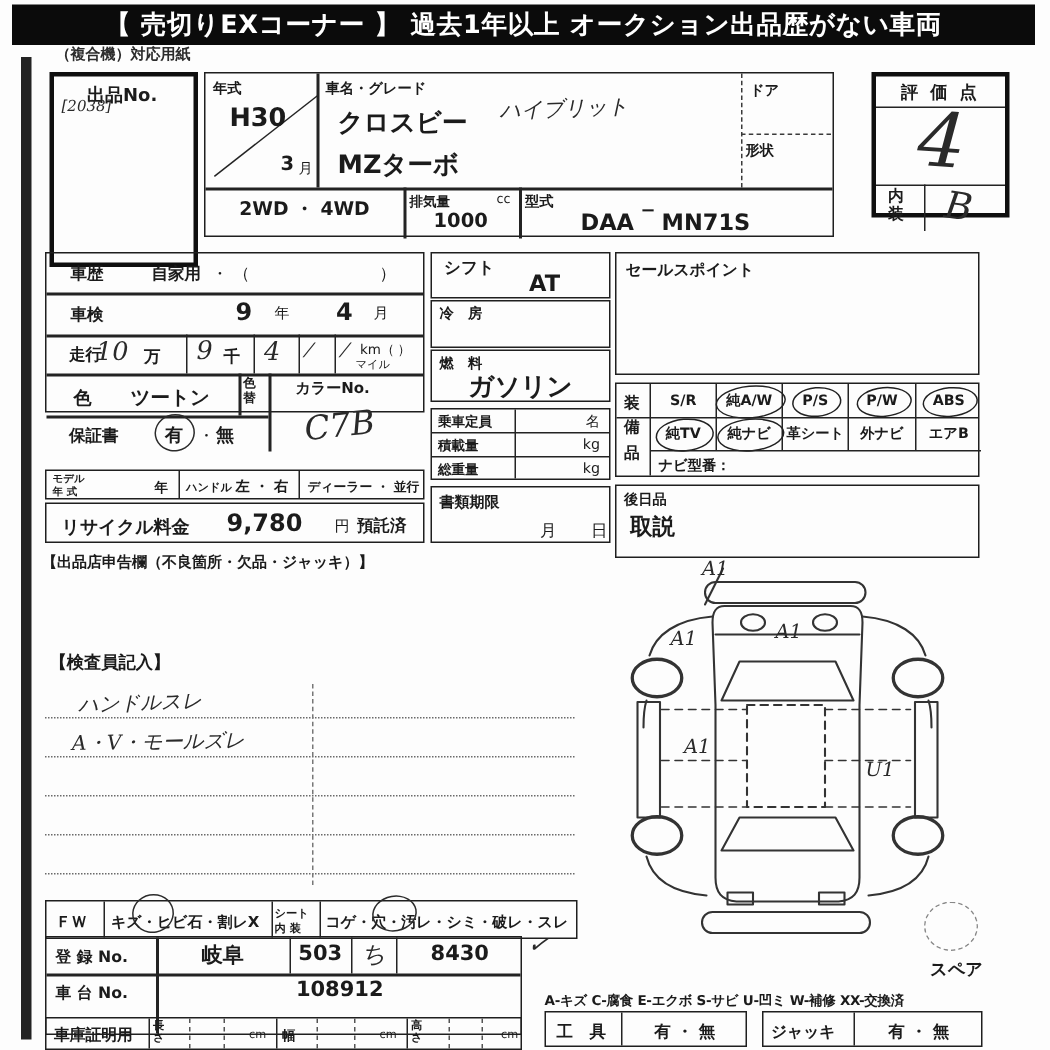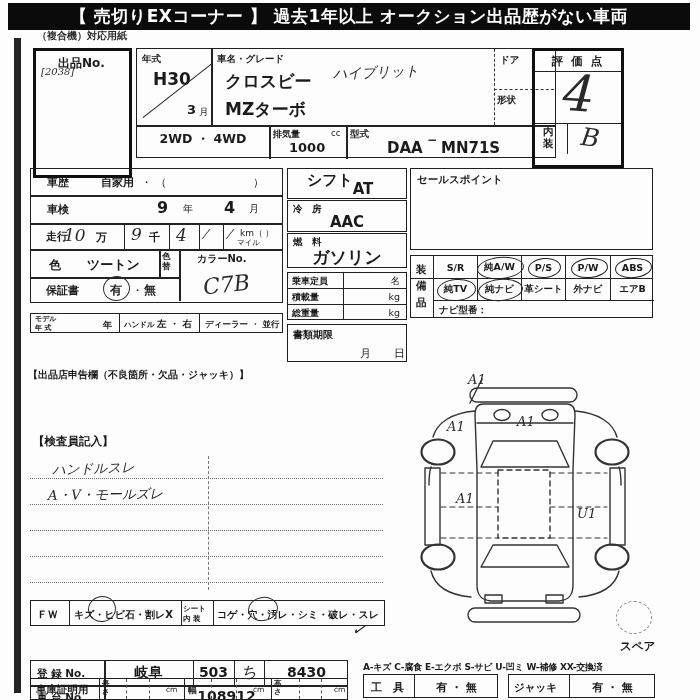--- a/index.html
+++ b/index.html
@@ -62,31 +62,31 @@
     <div class="a b ctr nw" style="left:0;top:82px;width:132px;font-size:12.5px">2WD ・ 4WD</div>
     <div class="a b nw" style="left:136px;top:79px;font-size:9px">排気量</div>
     <div class="a nw" style="left:194px;top:79px;font-size:8.5px">cc</div>
     <div class="a b nw" style="left:152px;top:91px;font-size:13px">1000</div>
     <div class="a b nw" style="left:213px;top:79px;font-size:9.5px">型式</div>
     <div class="a b nw" style="left:250px;top:90px;font-size:15px">DAA</div>
     <div class="a b nw" style="left:290px;top:84px;font-size:12px">−</div>
     <div class="a b nw" style="left:304px;top:90px;font-size:15px">MN71S</div>
   </div>
 
-  <div class="bx2" style="left:532px;top:48px;width:92px;height:120px">
+  <div class="bx2" style="left:581px;top:48px;width:92px;height:97px">
     <div class="a b ctr nw" style="left:0;top:3px;width:100%;font-size:11.5px;letter-spacing:2px">評 価 点</div>
     <div class="ln" style="left:0;top:20px;width:100%;height:1.4px"></div>
     <div class="a hw nw" style="left:28px;top:14px;font-size:50px;transform:rotate(4deg)">4</div>
     <div class="ln" style="left:0;top:72px;width:100%;height:1.4px"></div>
     <div class="ln" style="left:32px;top:72px;width:1.4px;height:31px"></div>
     <div class="a b stk" style="left:8px;top:75px;width:13px;font-size:10.5px">内装</div>
     <div class="a hw nw" style="left:46px;top:72px;font-size:25px;transform:rotate(8deg)">B</div>
   </div>
 
-  <div class="bx" style="left:30px;top:168px;width:253px;height:135px">
+  <div class="bx" style="left:30px;top:168px;width:253px;height:107px">
     <div class="ln" style="left:0;top:26px;width:100%;height:1.5px"></div>
     <div class="ln" style="left:0;top:54px;width:100%;height:1.5px"></div>
     <div class="ln" style="left:0;top:80px;width:100%;height:1.5px"></div>
     <div class="ln" style="left:0;top:108px;width:148px;height:1.5px"></div>
     <div class="ln" style="left:128px;top:80px;width:1.5px;height:28px"></div>
     <div class="ln" style="left:148px;top:80px;width:1.5px;height:52px"></div>
 
     <div class="a b nw" style="left:16px;top:6px;font-size:11px">車歴</div>
     <div class="a b nw" style="left:70px;top:6px;font-size:11px">自家用</div>
     <div class="a nw" style="left:110px;top:6px;font-size:11px">・ （</div>
@@ -130,30 +130,35 @@
   <div class="bx" style="left:30px;top:313px;width:253px;height:20px">
     <div class="ln" style="left:88px;top:0;width:1.4px;height:100%"></div>
     <div class="ln" style="left:168px;top:0;width:1.4px;height:100%"></div>
     <div class="a b" style="left:4px;top:1px;font-size:7px;line-height:1.25"><span>モデル</span><br><span>年 式</span></div>
     <div class="a b nw" style="left:72px;top:5px;font-size:9px">年</div>
     <div class="a b nw" style="left:93px;top:6px;font-size:7.5px">ハンドル</div>
     <div class="a b nw" style="left:126px;top:4px;font-size:9.5px">左 ・ 右</div>
     <div class="a b nw" style="left:174px;top:5px;font-size:8.5px">ディーラー ・ 並行</div>
   </div>
 
+  <div class="bx" style="left:30px;top:335px;width:253px;height:27px">
+    <div class="a b nw" style="left:10px;top:7px;font-size:12px">リサイクル料金</div>
+    <div class="a b nw" style="left:120px;top:3px;font-size:16px">9,780</div>
+    <div class="a nw" style="left:192px;top:8px;font-size:10px">円</div>
+    <div class="a b nw" style="left:207px;top:7px;font-size:11px">預託済</div>
+  </div>
 
   <div class="a b nw" style="left:28px;top:368px;font-size:10px">【出品店申告欄（不良箇所・欠品・ジャッキ）】</div>
 
   <div class="bx" style="left:287px;top:168px;width:120px;height:31px">
-    <div class="a b nw" style="left:19px;top:2px;font-size:15px">シフト</div>
+    <div class="a b nw" style="left:8px;top:2px;font-size:11px">シフト</div>
     <div class="a b ctr nw" style="left:16px;top:11px;width:100%;font-size:15px">AT</div>
   </div>
   <div class="bx" style="left:287px;top:200px;width:120px;height:32px">
     <div class="a b nw" style="left:5px;top:2px;font-size:9.5px">冷　房</div>
-    <div class="a b ctr nw" style="left:0;top:12px;width:100%;font-size:15px">AAC</div>
   </div>
   <div class="bx" style="left:287px;top:233px;width:120px;height:35px">
     <div class="a b nw" style="left:5px;top:2px;font-size:9.5px">燃　料</div>
     <div class="a b ctr nw" style="left:0;top:12px;width:100%;font-size:17px">ガソリン</div>
   </div>
   <div class="bx" style="left:287px;top:272px;width:120px;height:48px">
     <div class="ln" style="left:0;top:15px;width:100%;height:1.3px"></div>
     <div class="ln" style="left:0;top:31px;width:100%;height:1.3px"></div>
     <div class="ln" style="left:55px;top:0;width:1.3px;height:100%"></div>
     <div class="a b nw" style="left:4px;top:2px;font-size:9px">乗車定員</div>
@@ -208,20 +213,24 @@
       </div>
     <div class="eq" style="left:155px;top:22px;width:44px;height:22px">
         <span class="in">外ナビ</span>
       </div>
     <div class="eq" style="left:200px;top:22px;width:43px;height:22px">
         <span class="in">エアB</span>
       </div>
     <div class="a b nw" style="left:28px;top:48px;font-size:9.5px">ナビ型番：</div>
   </div>
 
+  <div class="bx" style="left:410px;top:323px;width:243px;height:49px">
+    <div class="a b nw" style="left:5px;top:3px;font-size:9.5px">後日品</div>
+    <div class="a b nw" style="left:9px;top:18px;font-size:15px">取説</div>
+  </div>
 
   <div class="a b nw" style="left:33px;top:434px;font-size:11.5px">【検査員記入】</div>
   <div class="dot" style="left:30px;top:478px;width:353px"></div>
   <div class="dot" style="left:30px;top:504px;width:353px"></div>
   <div class="dot" style="left:30px;top:530px;width:353px"></div>
   <div class="dot" style="left:30px;top:556px;width:353px"></div>
   <div class="dot" style="left:30px;top:582px;width:353px"></div>
   <div class="dshv" style="left:208px;top:456px;height:134px;border-left:1.2px dashed #777"></div>
   <div class="a hw nw" style="left:52px;top:460px;font-size:13.5px;transform:rotate(-2deg)">ハンドルスレ</div>
   <div class="a hw nw" style="left:48px;top:486px;font-size:13.5px;transform:rotate(-1deg)">A・V・モールズレ</div>
@@ -270,21 +279,21 @@
     <div class="ln" style="left:182px;top:0;width:1.4px;height:100%"></div>
     <div class="a b nw" style="left:6px;top:7px;font-size:10.5px">ＦＷ</div>
     <div class="a b nw" style="left:43px;top:7px;font-size:10px">キズ・ヒビ石・割レX</div>
     <div class="a b nw" style="left:152px;top:3px;font-size:7.5px">シート</div>
     <div class="a b nw" style="left:152px;top:13px;font-size:7.5px">内 装</div>
     <div class="a b nw" style="left:186px;top:7px;font-size:10px">コゲ・穴・汚レ・シミ・破レ・スレ</div>
   </div>
   <div class="hwc" style="left:88px;top:596px;width:28px;height:26px"></div>
   <div class="hwc" style="left:248px;top:597px;width:30px;height:24px"></div>
 
-  <div class="bx" style="left:30px;top:660px;width:318px;height:40px">
+  <div class="bx" style="left:30px;top:624px;width:318px;height:66px">
     <div class="ln" style="left:0;top:24px;width:100%;height:1.5px"></div>
     <div class="ln" style="left:73px;top:0;width:1.5px;height:100%"></div>
     <div class="ln" style="left:162px;top:0;width:1.4px;height:24px"></div>
     <div class="ln" style="left:203px;top:0;width:1.4px;height:24px"></div>
     <div class="ln" style="left:233px;top:0;width:1.4px;height:24px"></div>
     <div class="a b nw" style="left:6px;top:6px;font-size:10.5px">登 録 No.</div>
     <div class="a b ctr nw" style="left:73px;top:3px;width:89px;font-size:14px">岐阜</div>
     <div class="a b ctr nw" style="left:162px;top:3px;width:41px;font-size:14px">503</div>
     <div class="a hw ctr nw" style="left:203px;top:1px;width:30px;font-size:16px">ち</div>
     <div class="a b ctr nw" style="left:233px;top:3px;width:85px;font-size:14px">8430</div>

